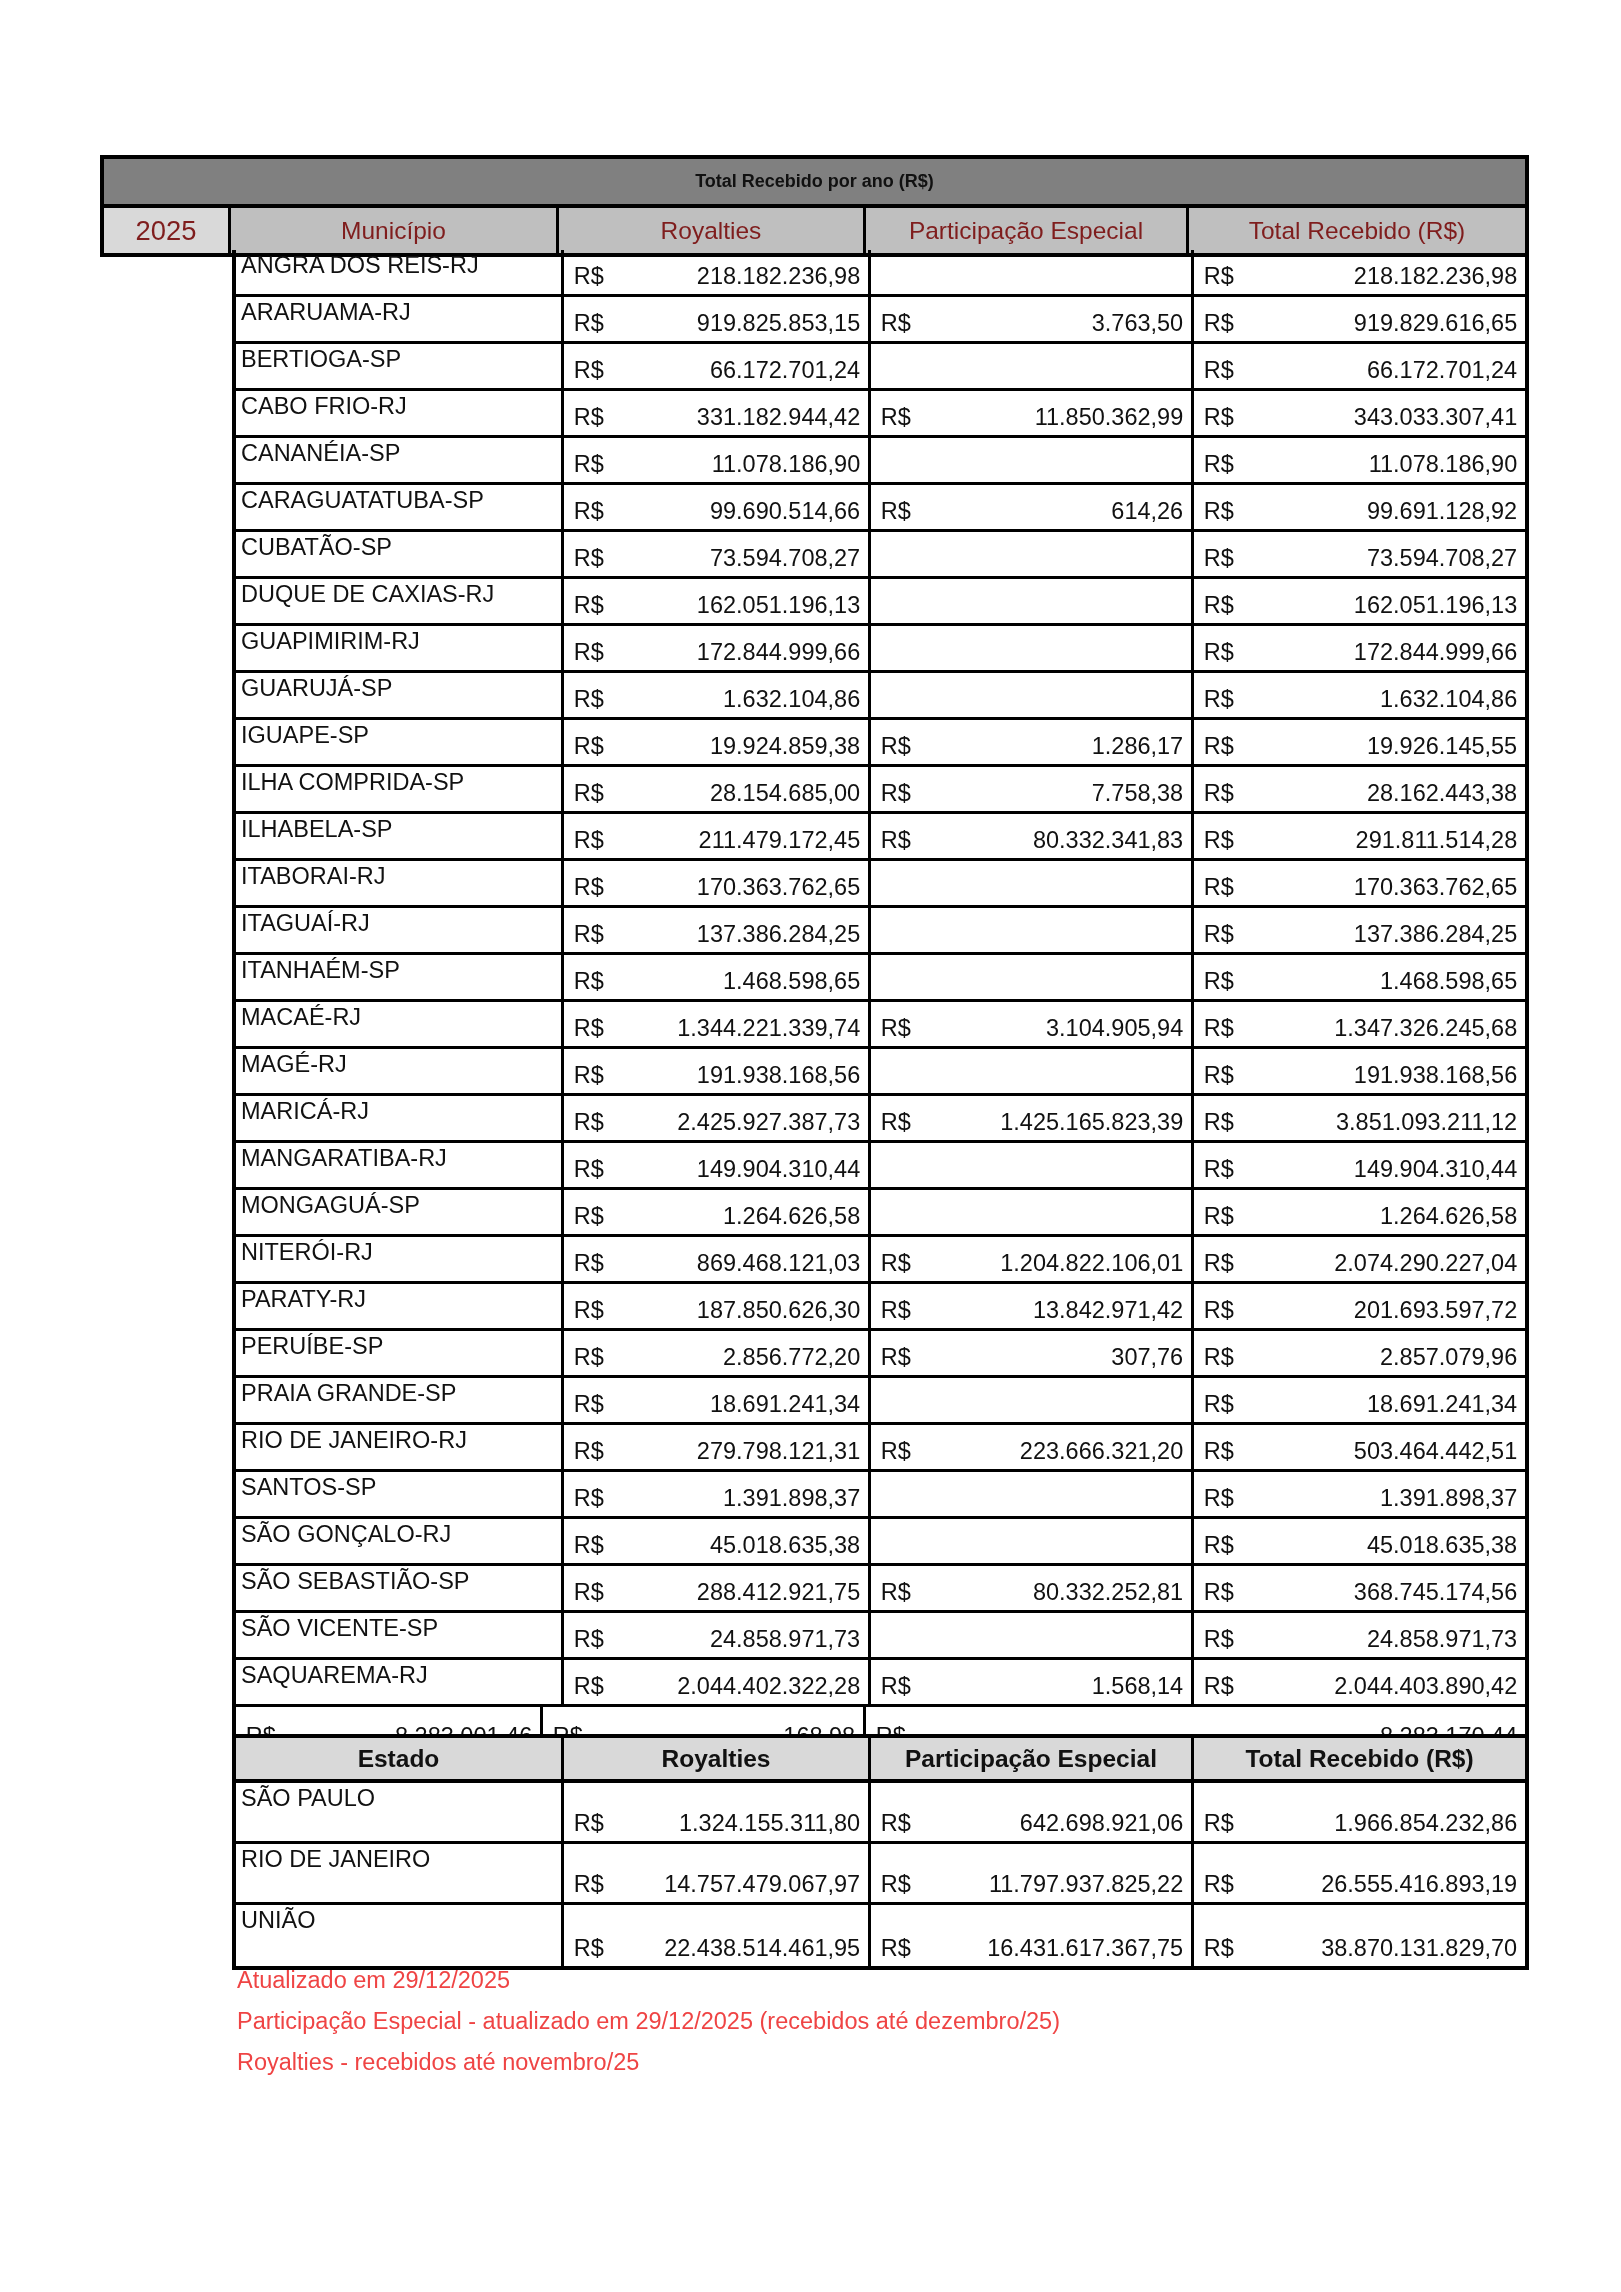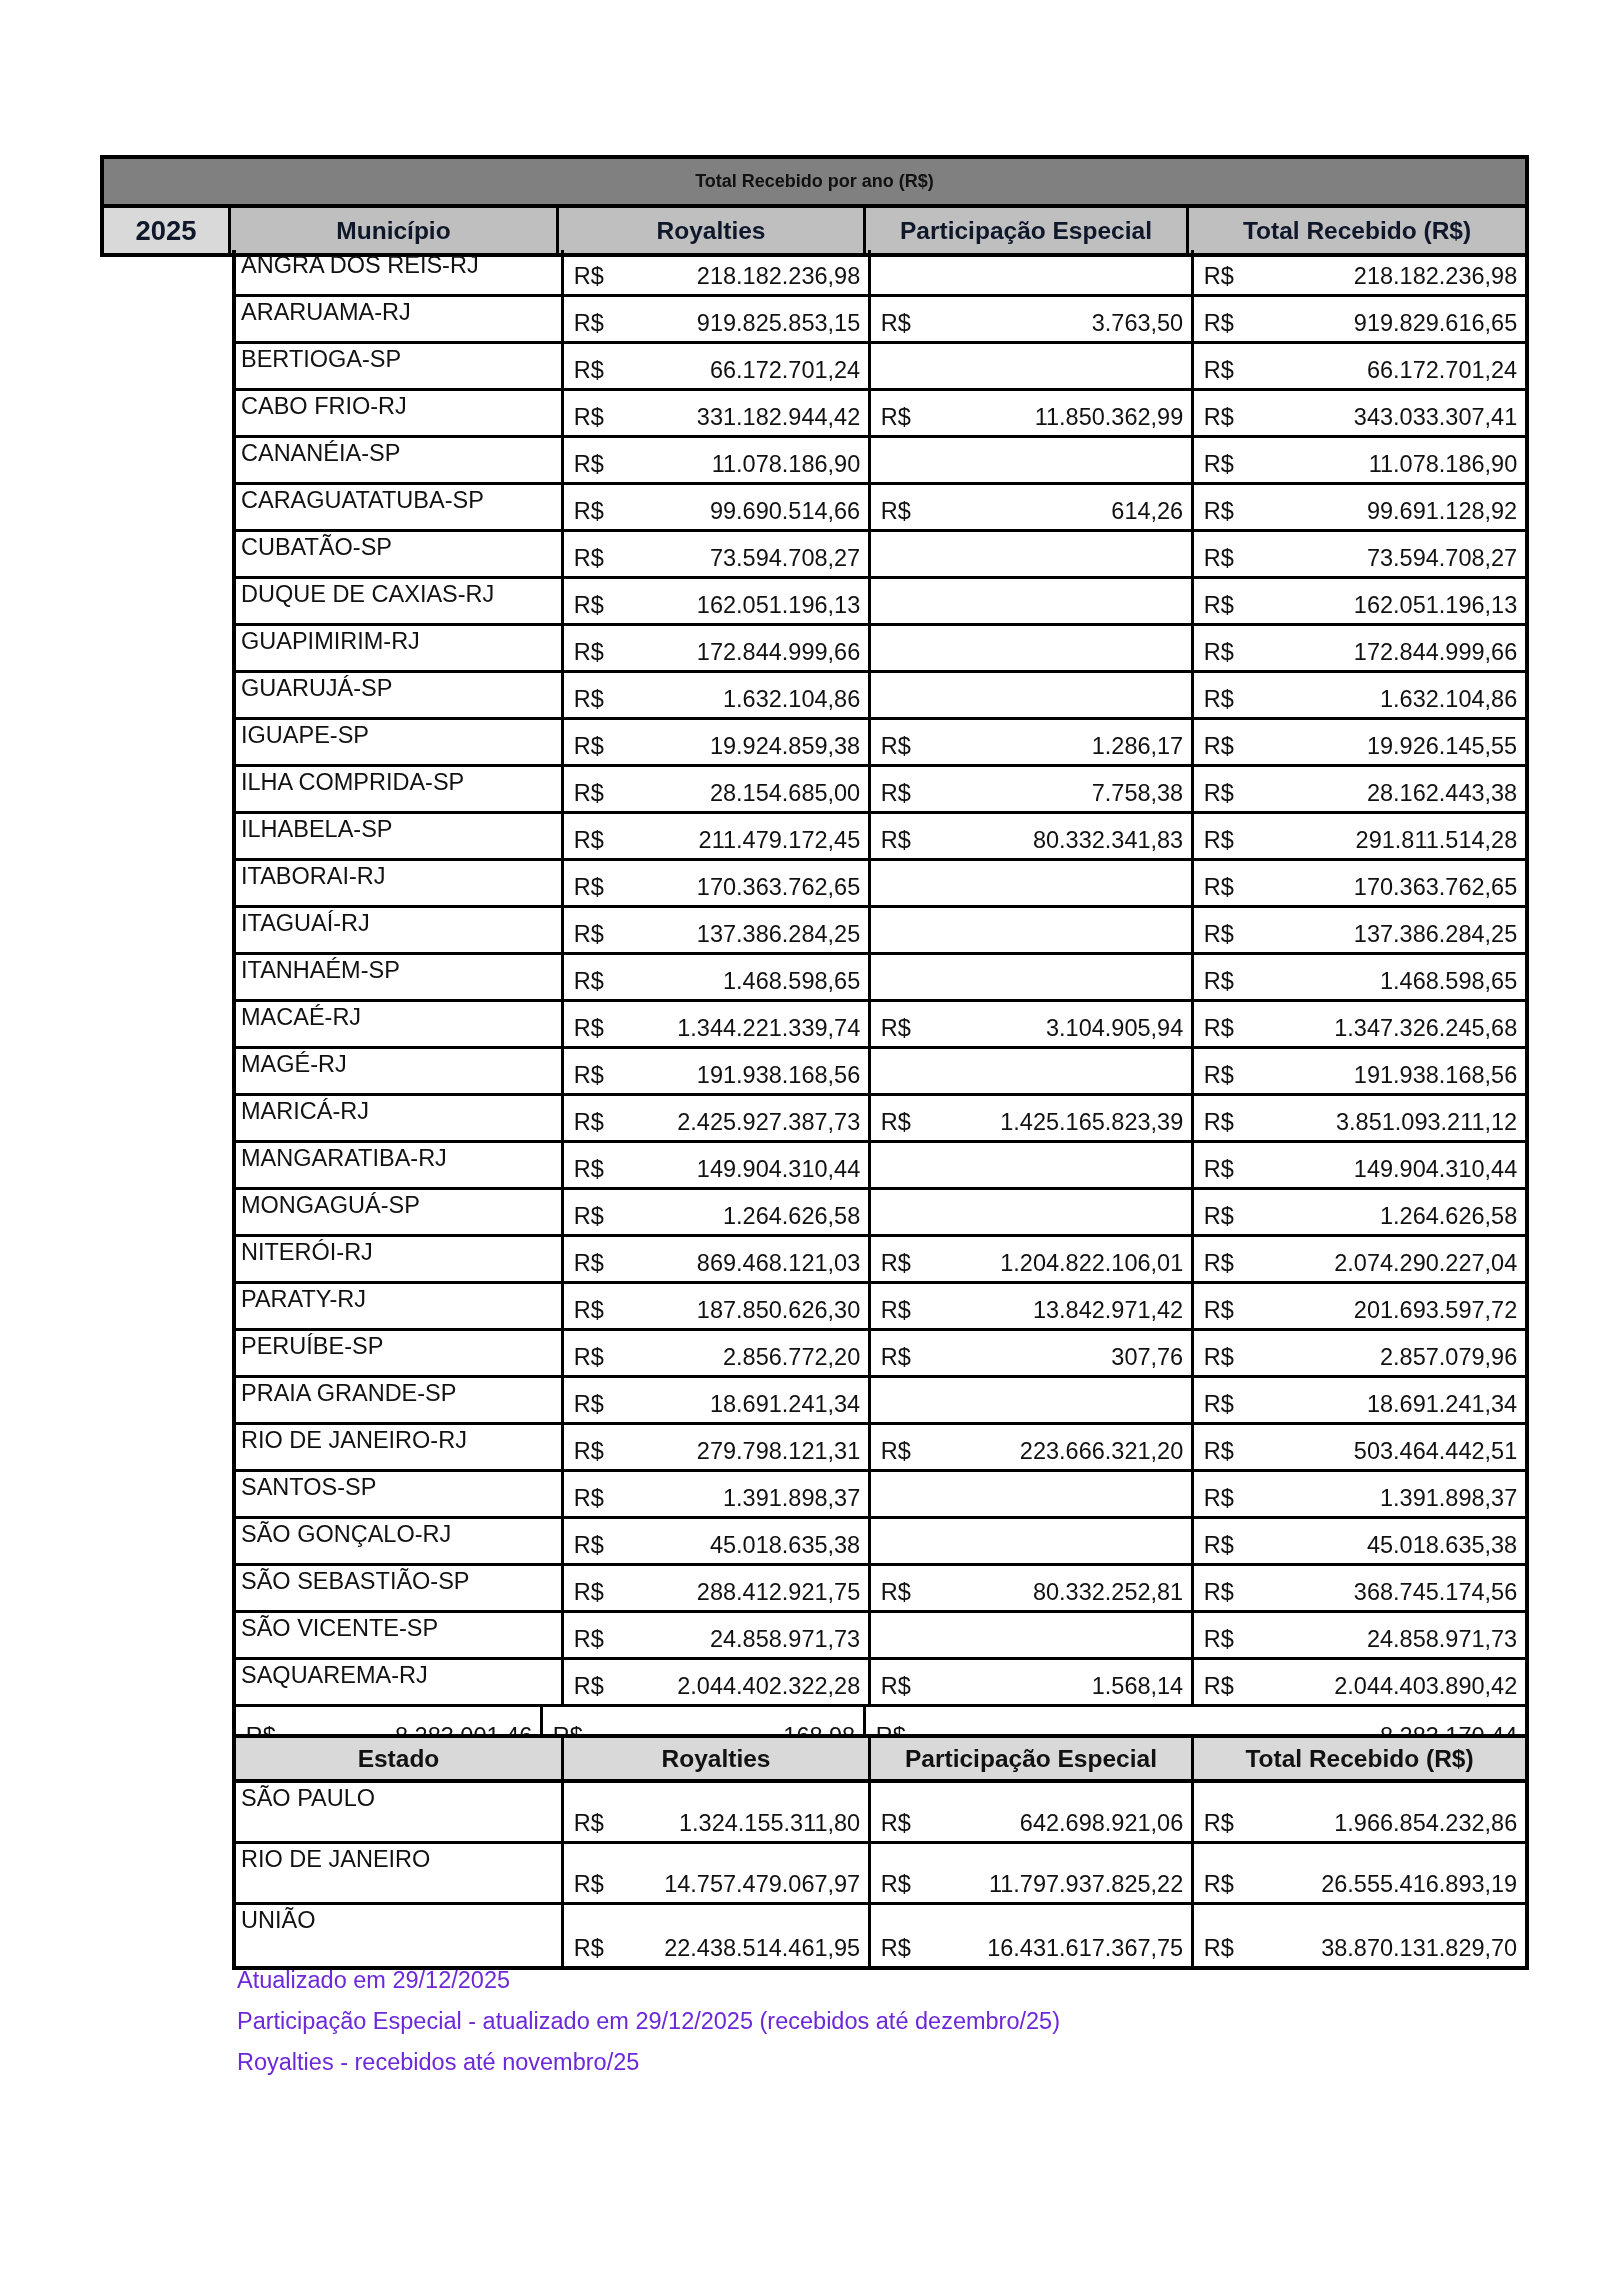--- a/index.html
+++ b/index.html
@@ -3,21 +3,21 @@
 <meta charset="utf-8">
 <style>
   html, body { margin: 0; padding: 0; background: #ffffff; }
   body { width: 1621px; height: 2293px; position: relative; font-family: "Liberation Sans", sans-serif; color: #111; overflow: hidden; }
   .page { position: absolute; left: 0; top: 0; width: 1621px; height: 2293px; }
 
   
   .hdr-block { position: absolute; left: 100px; top: 155px; width: 1429px; border: 4.9px solid #000; box-sizing: border-box; background: #000; }
   .title-bar { height: 45px; background: #808080; display: flex; align-items: center; justify-content: center; font-weight: bold; font-size: 18px; color: #111; border-bottom: 4.9px solid #000; }
   .hdr-row { display: flex; height: 45px; }
-  .hdr-row > div { display: flex; align-items: center; justify-content: center; font-weight: bold; font-size: 24.5px; color: #0f172a; box-sizing: border-box; }
+  .hdr-row > div { display: flex; align-items: center; justify-content: center; font-weight: normal; font-size: 24.5px; color: #7f1d1d; box-sizing: border-box; }
   .year-cell { width: 127px; background: #d9d9d9; border-right: 3.9px solid #000; font-size: 27.4px !important; }
   .col-h { background: #bfbfbf; border-right: 3.9px solid #000; }
   .col-h:last-child { border-right: none; }
   .w-mun { width: 328px; }
   .w-roy { width: 307px; }
   .w-pe  { width: 323px; }
   .w-tot { flex: 1; }
 
   
   .grid { position: absolute; left: 232px; border-left: 4.9px solid #000; border-right: 4.9px solid #000; box-sizing: border-box; width: 1297px; }
@@ -32,21 +32,21 @@
   .c-pe { width: 323px; }
   .c-tot { flex: 1; }
   .cur { display: inline-block; }
 
   .state-block { position: absolute; left: 232px; top: 1734px; width: 1297px; border: 4.9px solid #000; box-sizing: border-box; }
   .state-head { display: flex; height: 45px; border-bottom: 4.9px solid #000; box-sizing: border-box; background: #d9d9d9; }
   .state-head > div { display: flex; align-items: center; justify-content: center; font-weight: bold; font-size: 24.5px; border-right: 3.9px solid #000; box-sizing: border-box; }
   .state-head > div:last-child { border-right: none; }
   .state-block .row { height: 61px; }
 
-  .notes { position: absolute; left: 237px; top: 1960px; font-size: 23.5px; color: #6d28d9; line-height: 41px; }
+  .notes { position: absolute; left: 237px; top: 1960px; font-size: 23.5px; color: #ef4444; line-height: 41px; }
   .notes div { white-space: nowrap; }
 </style>
 </head>
 <body>
 
 <div class="page">
 
   <div class="hdr-block">
     <div class="title-bar">Total Recebido por ano (R$)</div>
     <div class="hdr-row">

